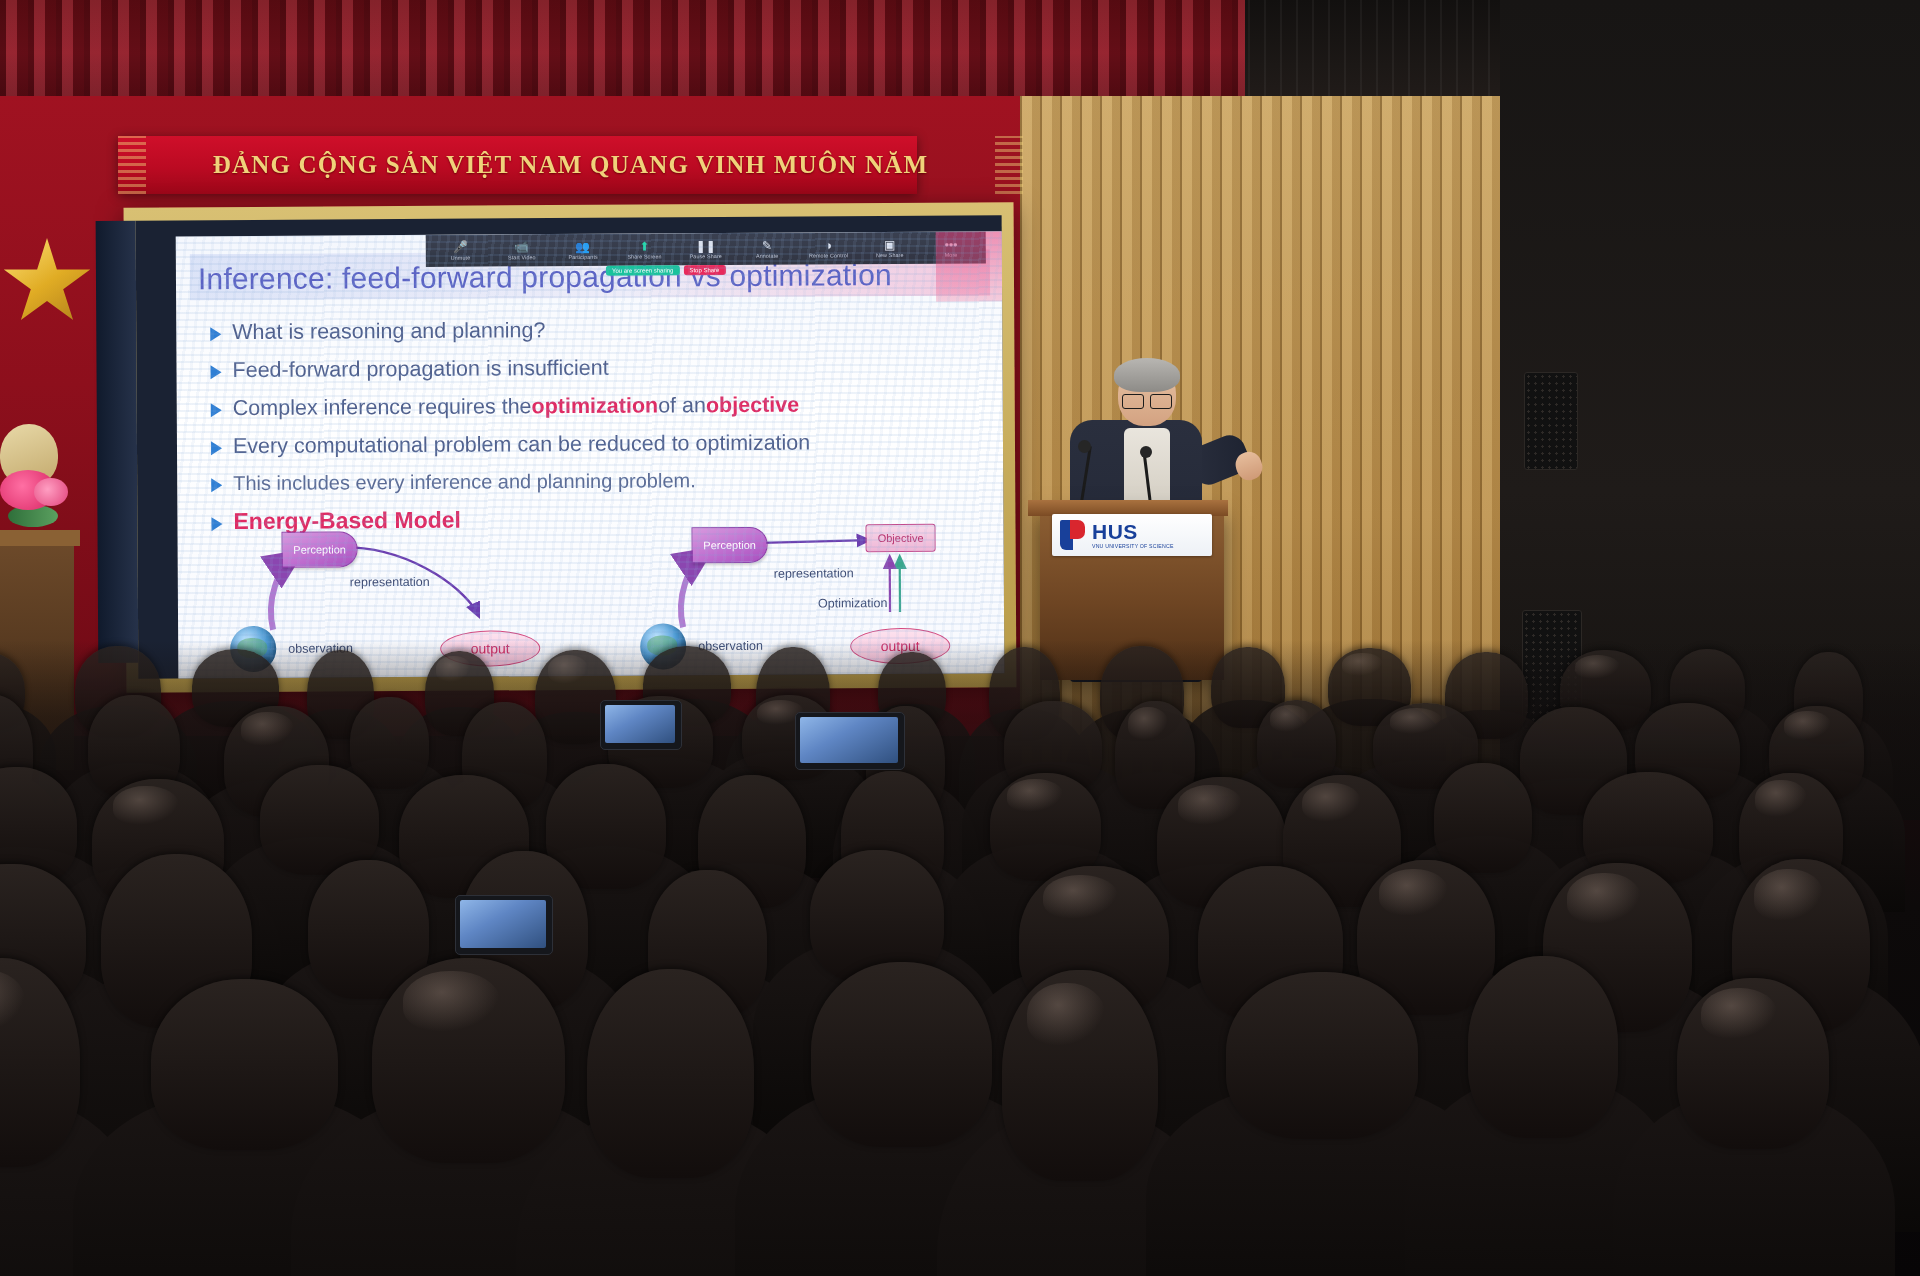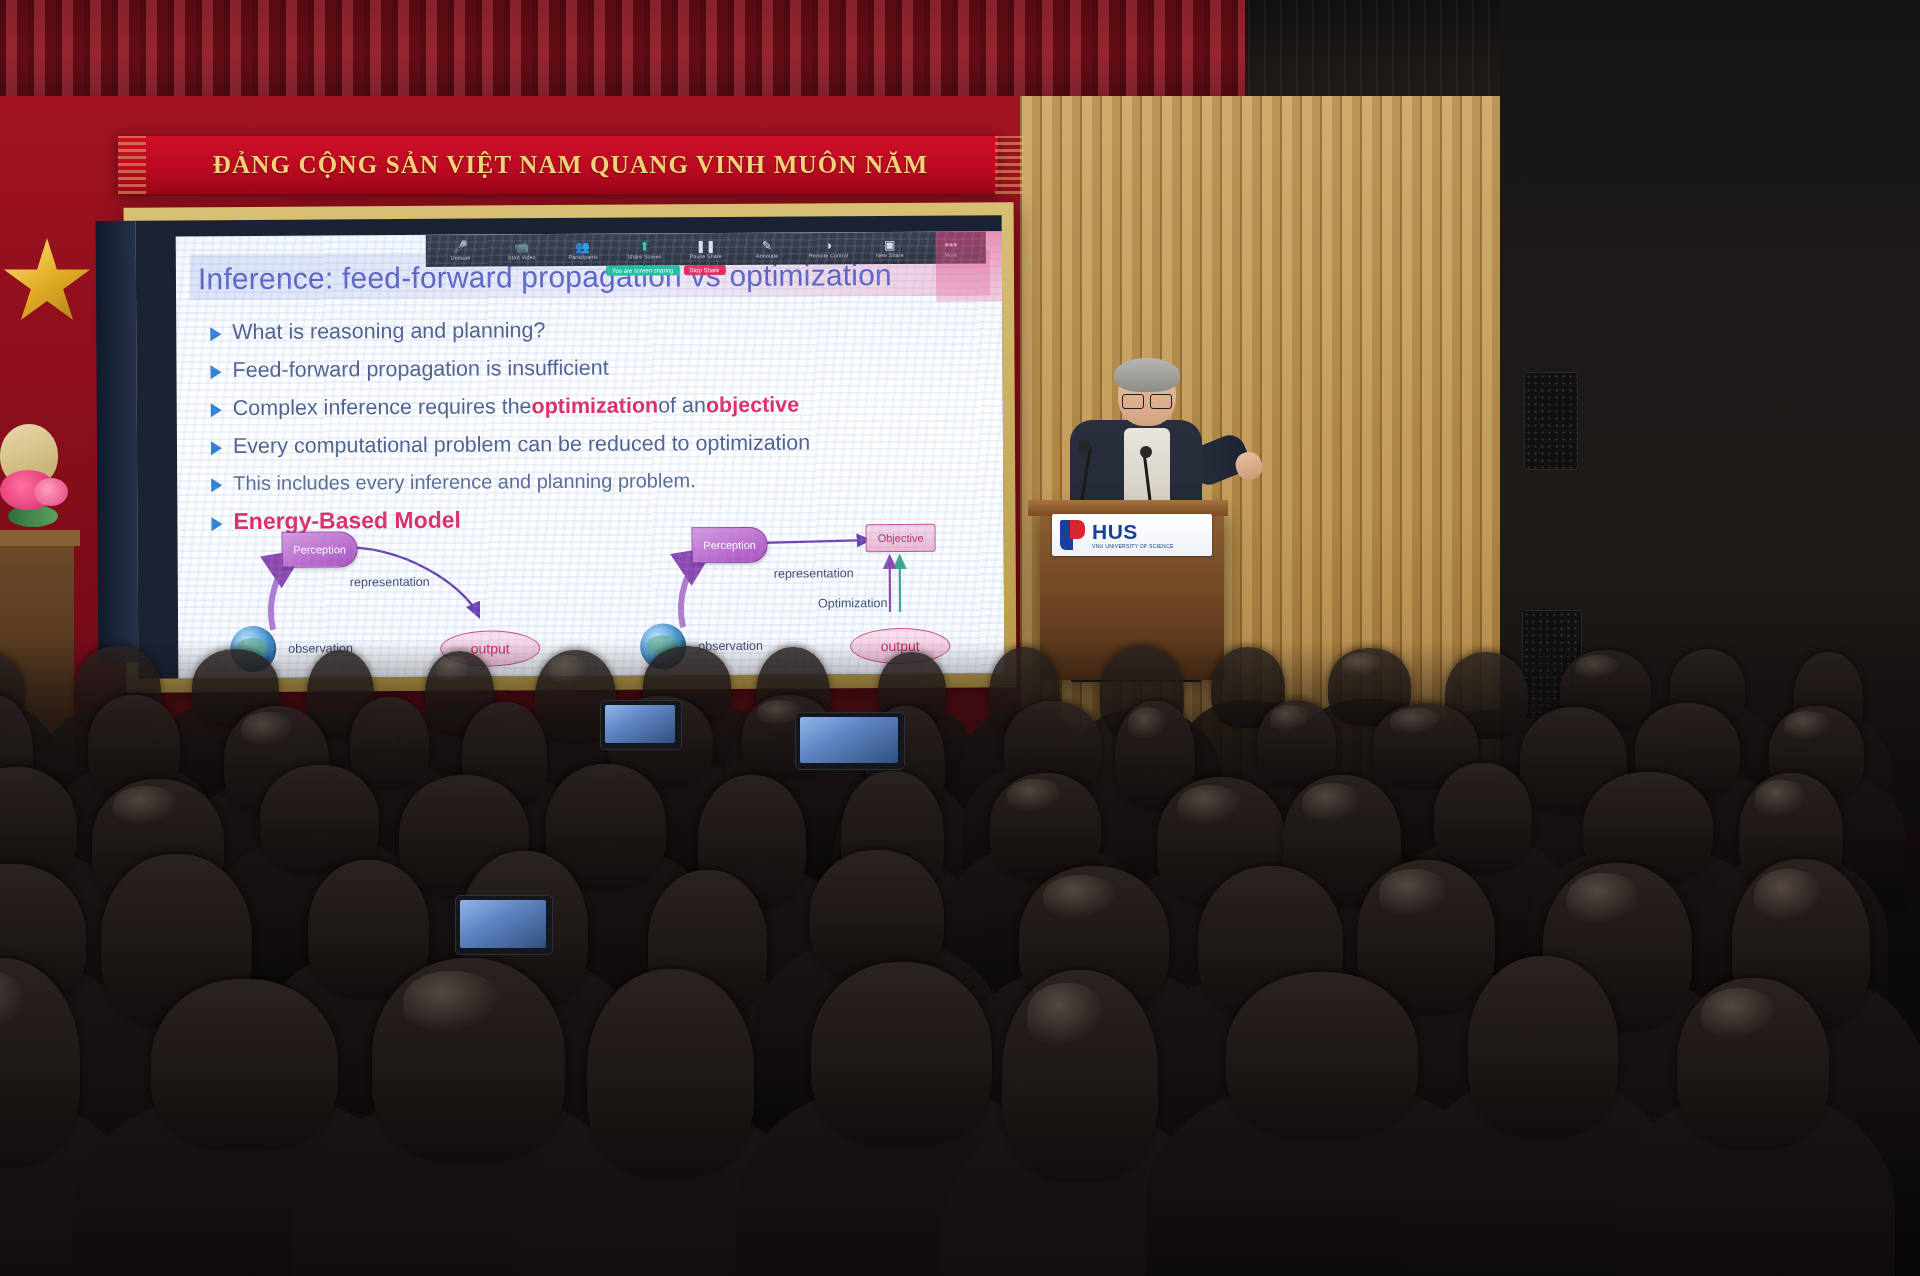--- a/index.html
+++ b/index.html
@@ -28,21 +28,21 @@
   .wall-wood-slats{position:absolute;left:1020px;top:96px;width:520px;height:700px;
      background:repeating-linear-gradient(90deg,rgba(80,50,10,.42) 0 2px,rgba(255,230,170,.14) 2px 12px,rgba(120,80,25,.18) 12px 20px);}
   .wall-right-dark{position:absolute;left:1500px;top:0;width:420px;height:820px;
      background:linear-gradient(180deg,#171514 0%,#1f1b19 60%,#14110f 100%);}
   .speaker-box{position:absolute;background:#111;border:1px solid #2c2825;border-radius:3px;
      background-image:radial-gradient(circle,#2e2a27 1px,transparent 1.4px);background-size:7px 7px;}
   .sb1{left:1524px;top:372px;width:52px;height:96px;}
   .sb2{left:1522px;top:610px;width:58px;height:118px;}
 
   
-  .banner{position:absolute;left:118px;top:136px;width:880px;height:58px;
+  .banner{position:absolute;left:118px;top:136px;width:799px;height:58px;
      background:linear-gradient(180deg,#cf0f2a 0%,#bb0a22 55%,#9d0719 100%);
      box-shadow:0 2px 10px rgba(0,0,0,.45);}
   .banner-text{position:absolute;left:0;top:0;width:905px;height:58px;display:flex;
      align-items:center;justify-content:center;color:#f0d27a;
      font-family:"Liberation Serif",serif;font-weight:bold;font-size:25px;letter-spacing:1.2px;
      text-shadow:0 1px 2px rgba(90,0,0,.8);white-space:nowrap;}
   .banner-corner{position:absolute;width:28px;height:58px;
      background:repeating-linear-gradient(0deg,rgba(240,210,122,.45) 0 3px,transparent 3px 7px);}
   .bc-l{left:118px;top:136px;}
   .bc-r{left:995px;top:136px;}

